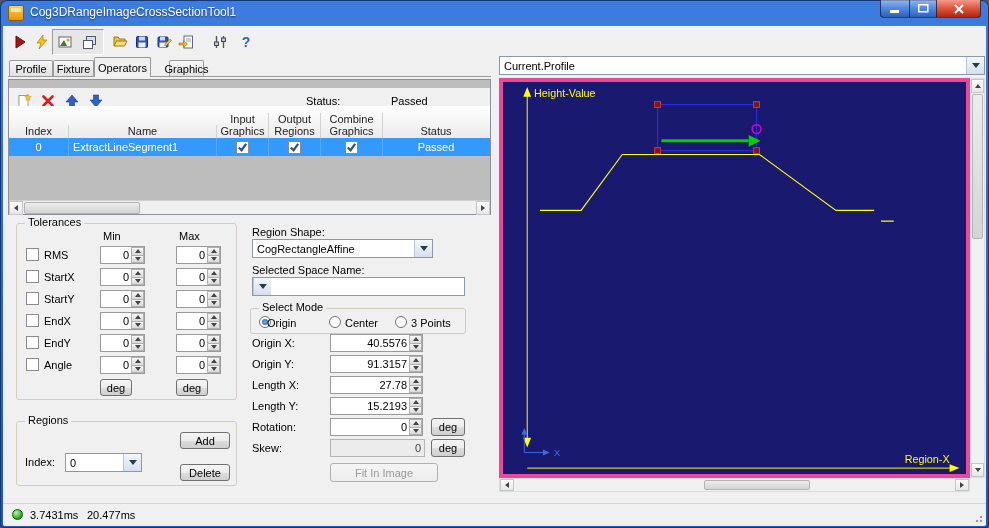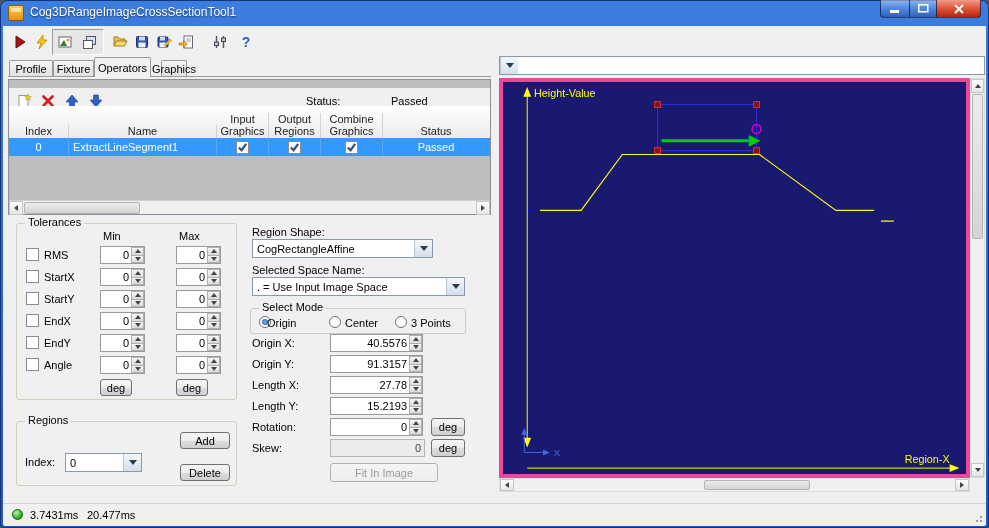--- a/index.html
+++ b/index.html
@@ -179,21 +179,21 @@
 
     <div class="tab" style="left:6px;width:44px">
         <span>Profile</span>
       </div>
     <div class="tab" style="left:50px;width:41px">
         <span>Fixture</span>
       </div>
     <div class="tab active" style="left:91px;width:57px">
         <span>Operators</span>
       </div>
-    <div class="tab" style="left:158px;width:26px">
+    <div class="tab" style="left:166px;width:35px">
         <span>Graphics</span>
       </div>
     <div class="tabline"></div>
 
     <div class="grid">
       <div class="grid-toolbar">
         <div class="mtb" style="left:4px">
             <svg width="16" height="16">
               <rect x="3" y="2.5" width="9" height="12" fill="#fff" stroke="#999"></rect>
               <polygon points="12,1 13,3.2 15.4,3.5 13.7,5.1 14.1,7.5 12,6.3 9.9,7.5 10.3,5.1 8.6,3.5 11,3.2" fill="#f2c234" stroke="#b58a12" stroke-width="0.4"></polygon>
@@ -437,21 +437,20 @@
 
     <span class="lbl" style="left:249px;top:200px">Region Shape:</span>
     <div class="combo" style="left:249px;top:213px;width:181px">
       <span class="combo-text">CogRectangleAffine</span>
       <span class="combo-btn">
           <span class="tri-dn"></span>
         </span>
     </div>
     <span class="lbl" style="left:249px;top:238px">Selected Space Name:</span>
     <div class="combo" style="left:249px;top:251px;width:213px">
-      <span class="combo-text">. = Use Input Image Space</span>
       <span class="combo-btn">
           <span class="tri-dn"></span>
         </span>
     </div>
 
     <div class="group" style="left:247px;top:282px;width:216px;height:26px;border-color:#cfccbf">
       <span class="gtitle">Select Mode</span>
       <span class="radio" style="position:absolute;left:8px;top:7px" data-checked="true"></span>
       <span class="lbl" style="left:16px;top:8px">Origin</span>
       <span class="radio" style="position:absolute;left:78px;top:7px" data-checked="false"></span>
@@ -526,20 +525,21 @@
       </div>
     <div class="btn" style="left:428px;top:392px;width:34px;height:18px">deg</div>
 
     <span class="lbl" style="left:249px;top:416px">Skew:</span>
     <div class="dis-input" style="left:327px;top:413px;width:95px">0</div>
     <div class="btn" style="left:428px;top:413px;width:34px;height:18px">deg</div>
 
     <div class="btn disabled" style="left:327px;top:437px;width:108px;height:19px">Fit In Image</div>
 
     <div class="combo" style="left:496px;top:30px;width:486px">
+      <span class="combo-text">Current.Profile</span>
       <span class="combo-btn">
           <span class="tri-dn"></span>
         </span>
     </div>
 
     <div class="display-wrap">
       <svg class="display-svg" viewBox="0 0 471 400">
 
         <line x1="24" y1="14" x2="24" y2="364" stroke="#ffff00" stroke-width="1"></line>
         <polygon points="24,5 20,15 28,15" fill="#ffff00"></polygon>

